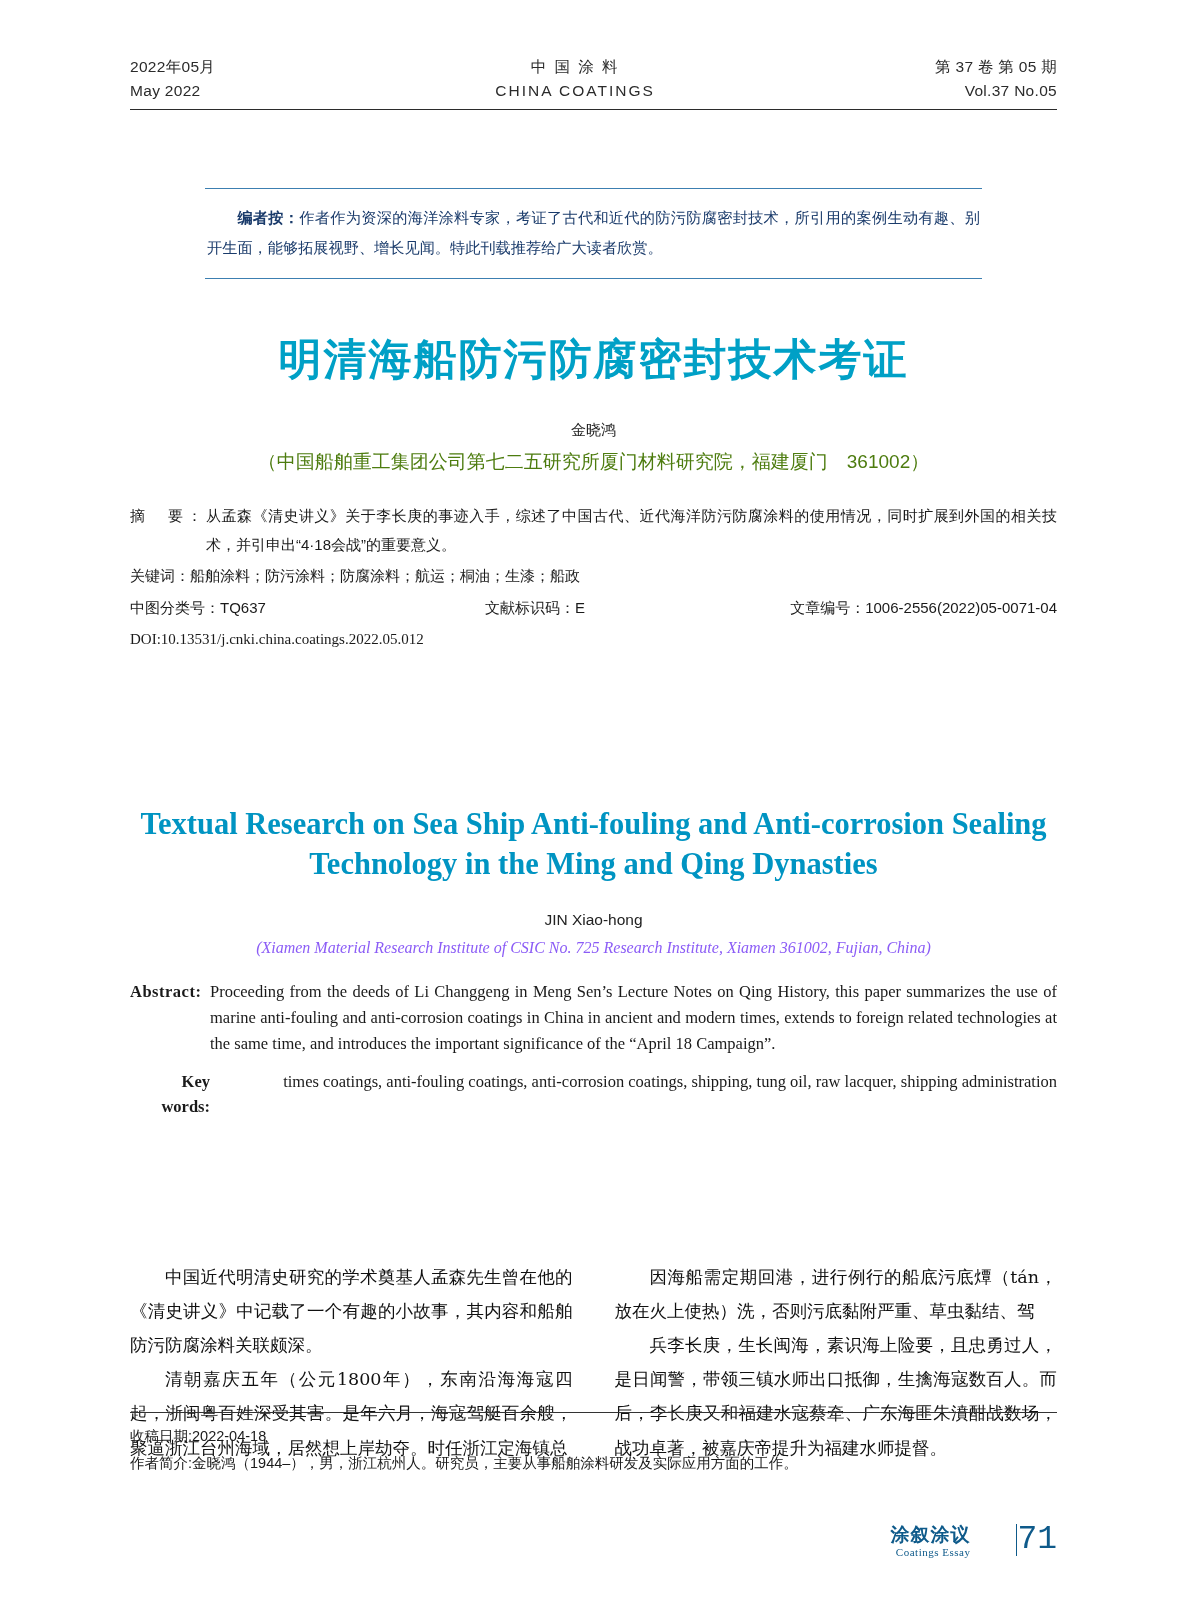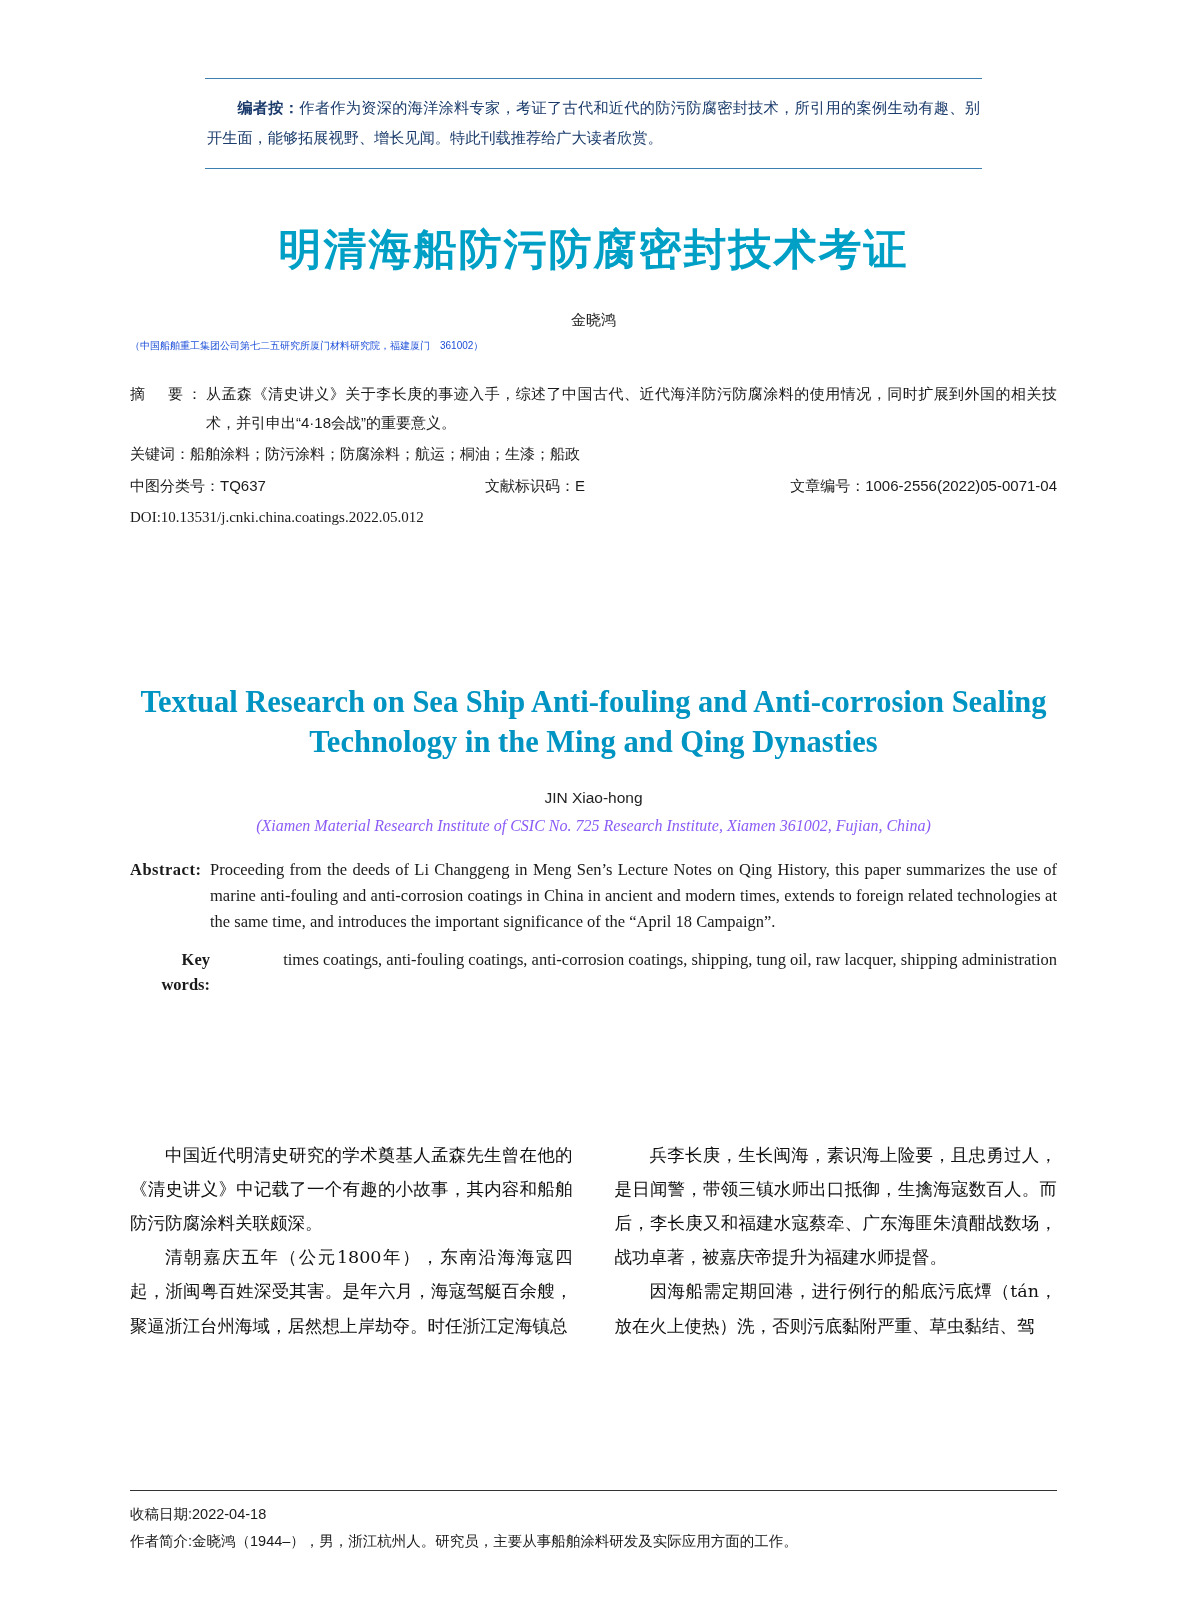--- a/index.html
+++ b/index.html
@@ -77,24 +77,24 @@
   }
   .cn-author {
     margin-top: 32px;
     text-align: center;
     font-family: "Liberation Sans", sans-serif;
     font-size: 15px;
     color: #222;
   }
   .cn-affil {
     margin-top: 9px;
-    text-align: left;
-    font-family: "Liberation Sans", sans-serif;
-    font-size: 10px;
-    color: #1d4ed8;
+    text-align: center;
+    font-family: "Liberation Sans", sans-serif;
+    font-size: 19px;
+    color: #4d7c0f;
   }
 
   
   .cn-meta {
     margin-top: 26px;
     font-family: "Liberation Sans", sans-serif;
     font-size: 15px;
     line-height: 1.95;
     color: #1a1a1a;
   }
@@ -231,33 +231,50 @@
     color: #0e5a8a;
     letter-spacing: 1px;
   }
   .pagefoot .en {
     font-family: "Liberation Serif", serif;
     font-size: 11px;
     color: #0e5a8a;
     letter-spacing: 0.5px;
   }
   .pagefoot .num {
-    font-family: Liberation Sans, sans-serif;
+    font-family: Liberation Mono, monospace;
     font-size: 33px;
     color: #0e5a8a;
     line-height: 0.95;
-    padding-left: 9px;
     border-left: 1.2px solid #0e5a8a;
+    margin-left: 36px;
   }
 </style>
 </head>
 <body>
 
 <div class="page">
 
+  <div>
+    <div class="runhead">
+      <div class="col left">
+        <div>2022年05月</div>
+        <div>May 2022</div>
+      </div>
+      <div class="col center">
+        <div>中 国 涂 料</div>
+        <div>CHINA COATINGS</div>
+      </div>
+      <div class="col right">
+        <div>第 37 卷  第 05 期</div>
+        <div>Vol.37  No.05</div>
+      </div>
+    </div>
+    <div class="runhead-rule"></div>
+  </div>
 
   <div class="editor-note"><b>编者按：</b><span>作者作为资深的海洋涂料专家，考证了古代和近代的防污防腐密封技术，所引用的案例生动有趣、别开生面，能够拓展视野、增长见闻。特此刊载推荐给广大读者欣赏。</span></div>
 
   <div class="cn-title">明清海船防污防腐密封技术考证</div>
   <div class="cn-author">金晓鸿</div>
   <div class="cn-affil">（中国船舶重工集团公司第七二五研究所厦门材料研究院，福建厦门　361002）</div>
 
   <div class="cn-meta">
     <div class="cn-abs">
       <div class="lbl">摘　要：</div>
@@ -285,22 +302,22 @@
       <div class="body">times coatings, anti-fouling coatings, anti-corrosion coatings, shipping, tung oil, raw lacquer, shipping administration</div>
     </div>
   </div>
 
   <div class="body-cols">
     <div class="col">
       <p>中国近代明清史研究的学术奠基人孟森先生曾在他的《清史讲义》中记载了一个有趣的小故事，其内容和船舶防污防腐涂料关联颇深。</p>
       <p>清朝嘉庆五年（公元1800年），东南沿海海寇四起，浙闽粤百姓深受其害。是年六月，海寇驾艇百余艘，聚逼浙江台州海域，居然想上岸劫夺。时任浙江定海镇总</p>
     </div>
     <div class="col">
+      <p>因海船需定期回港，进行例行的船底污底燂（tán，放在火上使热）洗，否则污底黏附严重、草虫黏结、驾</p>
       <p>兵李长庚，生长闽海，素识海上险要，且忠勇过人，是日闻警，带领三镇水师出口抵御，生擒海寇数百人。而后，李长庚又和福建水寇蔡牵、广东海匪朱濆酣战数场，战功卓著，被嘉庆帝提升为福建水师提督。</p>
-      <p>因海船需定期回港，进行例行的船底污底燂（tán，放在火上使热）洗，否则污底黏附严重、草虫黏结、驾</p>
     </div>
   </div>
 
   <div class="footnote">
     <div><span>收稿日期:</span><span>2022-04-18</span></div>
     <div><span>作者简介:</span><span>金晓鸿（1944–），男，浙江杭州人。研究员，主要从事船舶涂料研发及实际应用方面的工作。</span></div>
   </div>
 
   <div class="pagefoot">
     <div class="labels">

